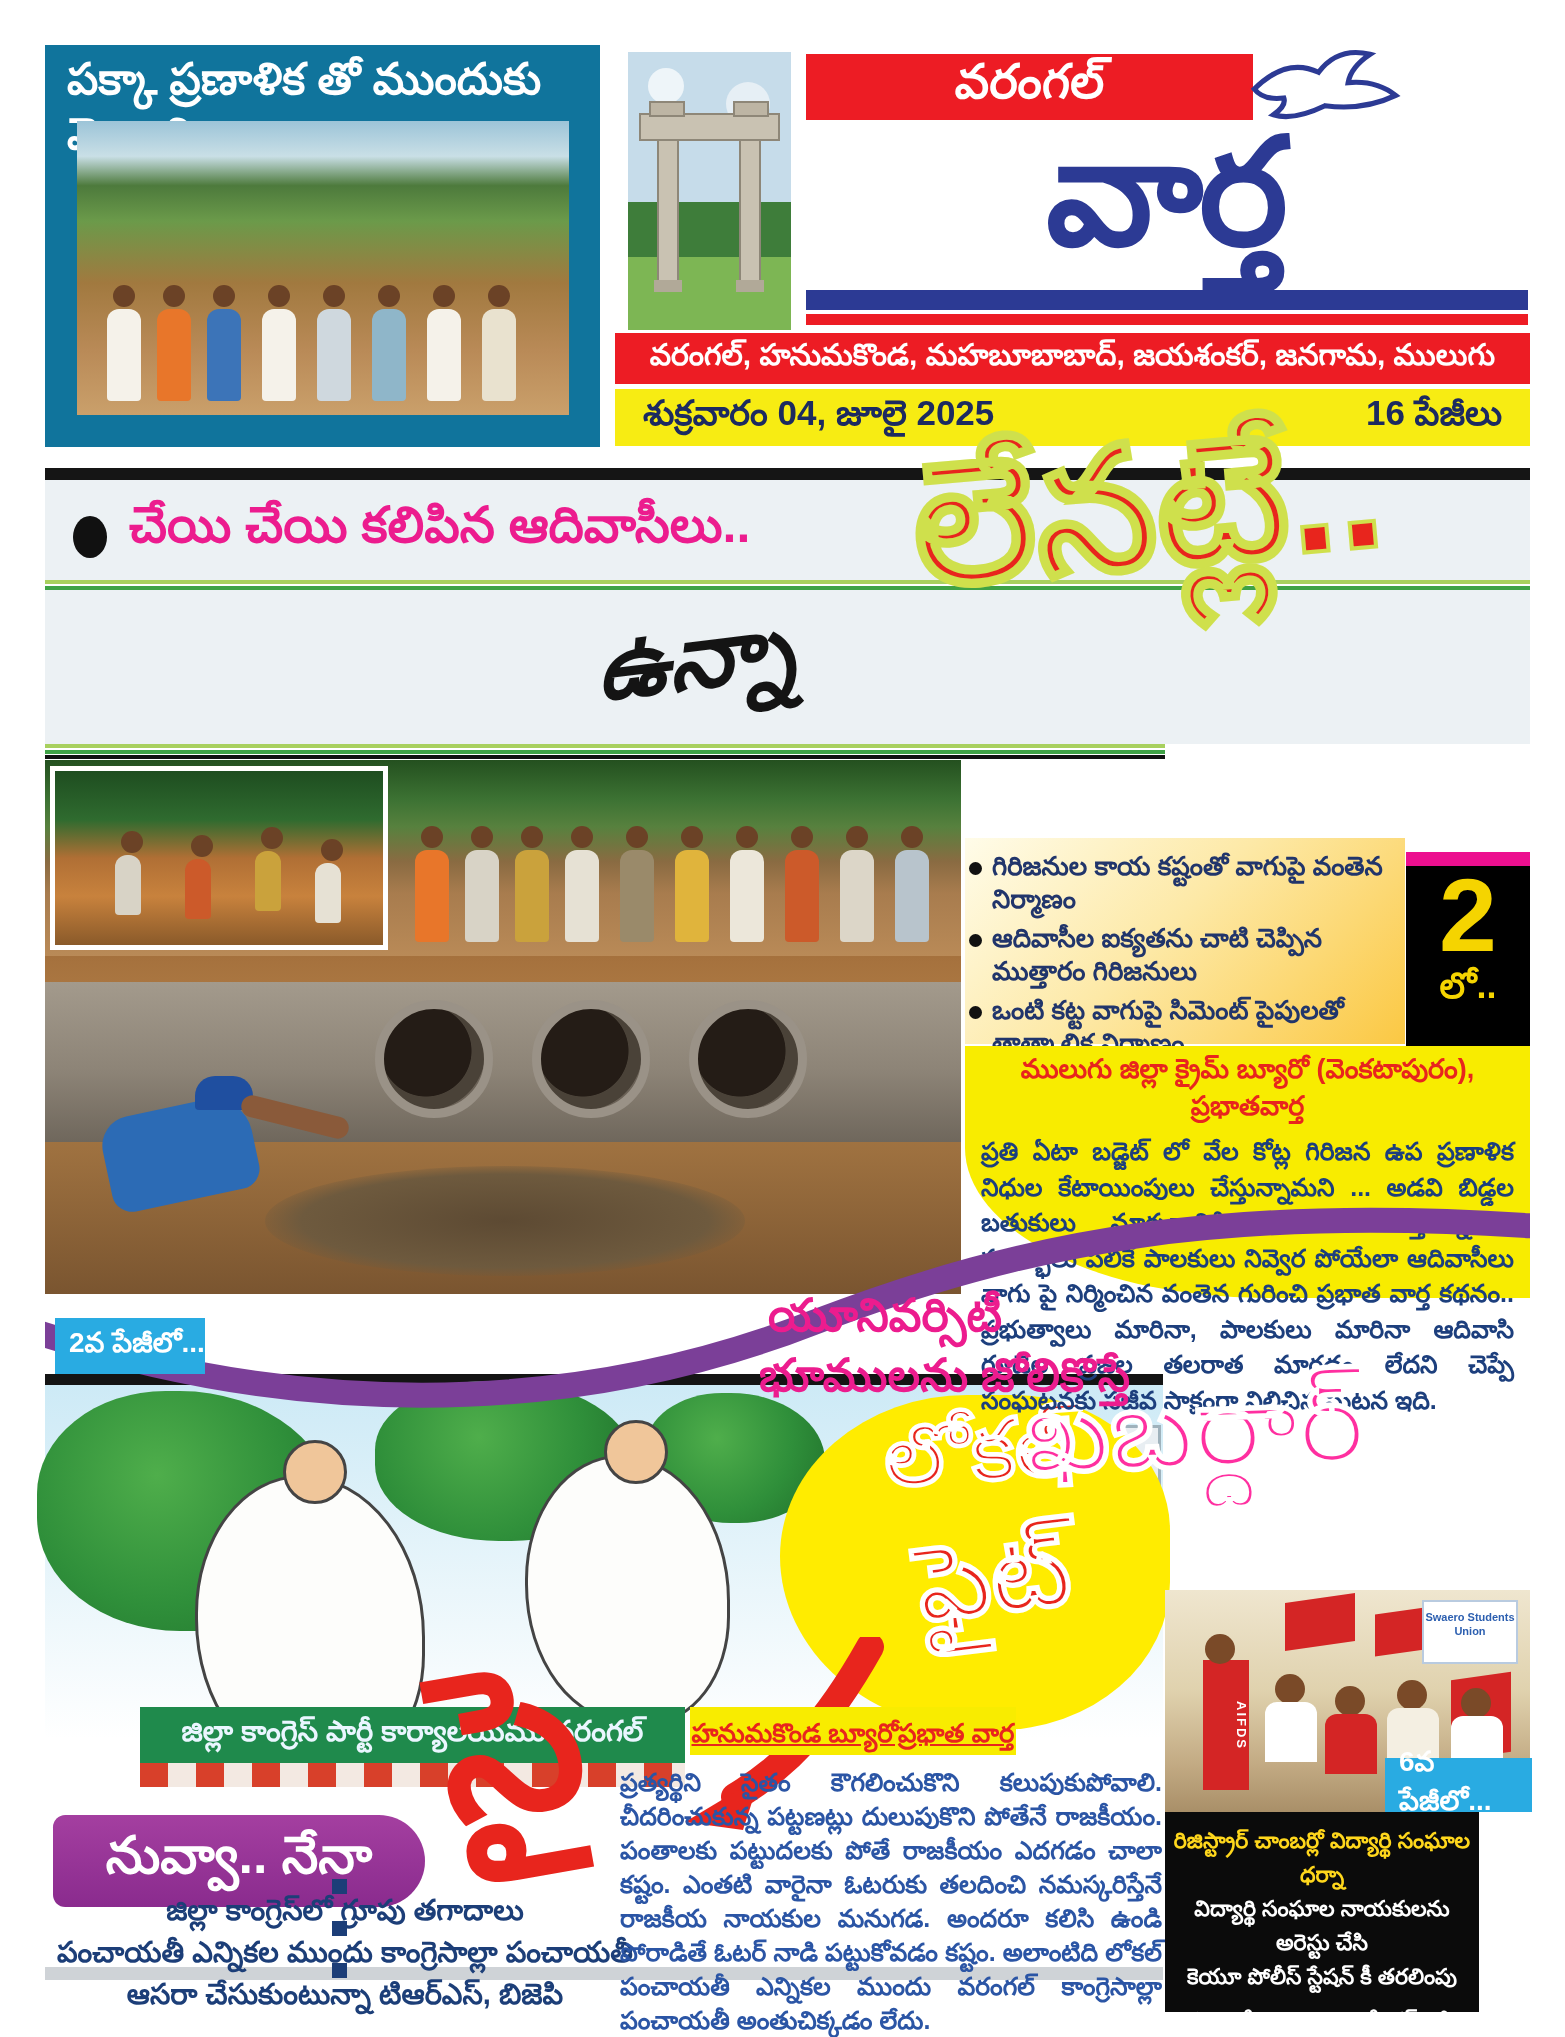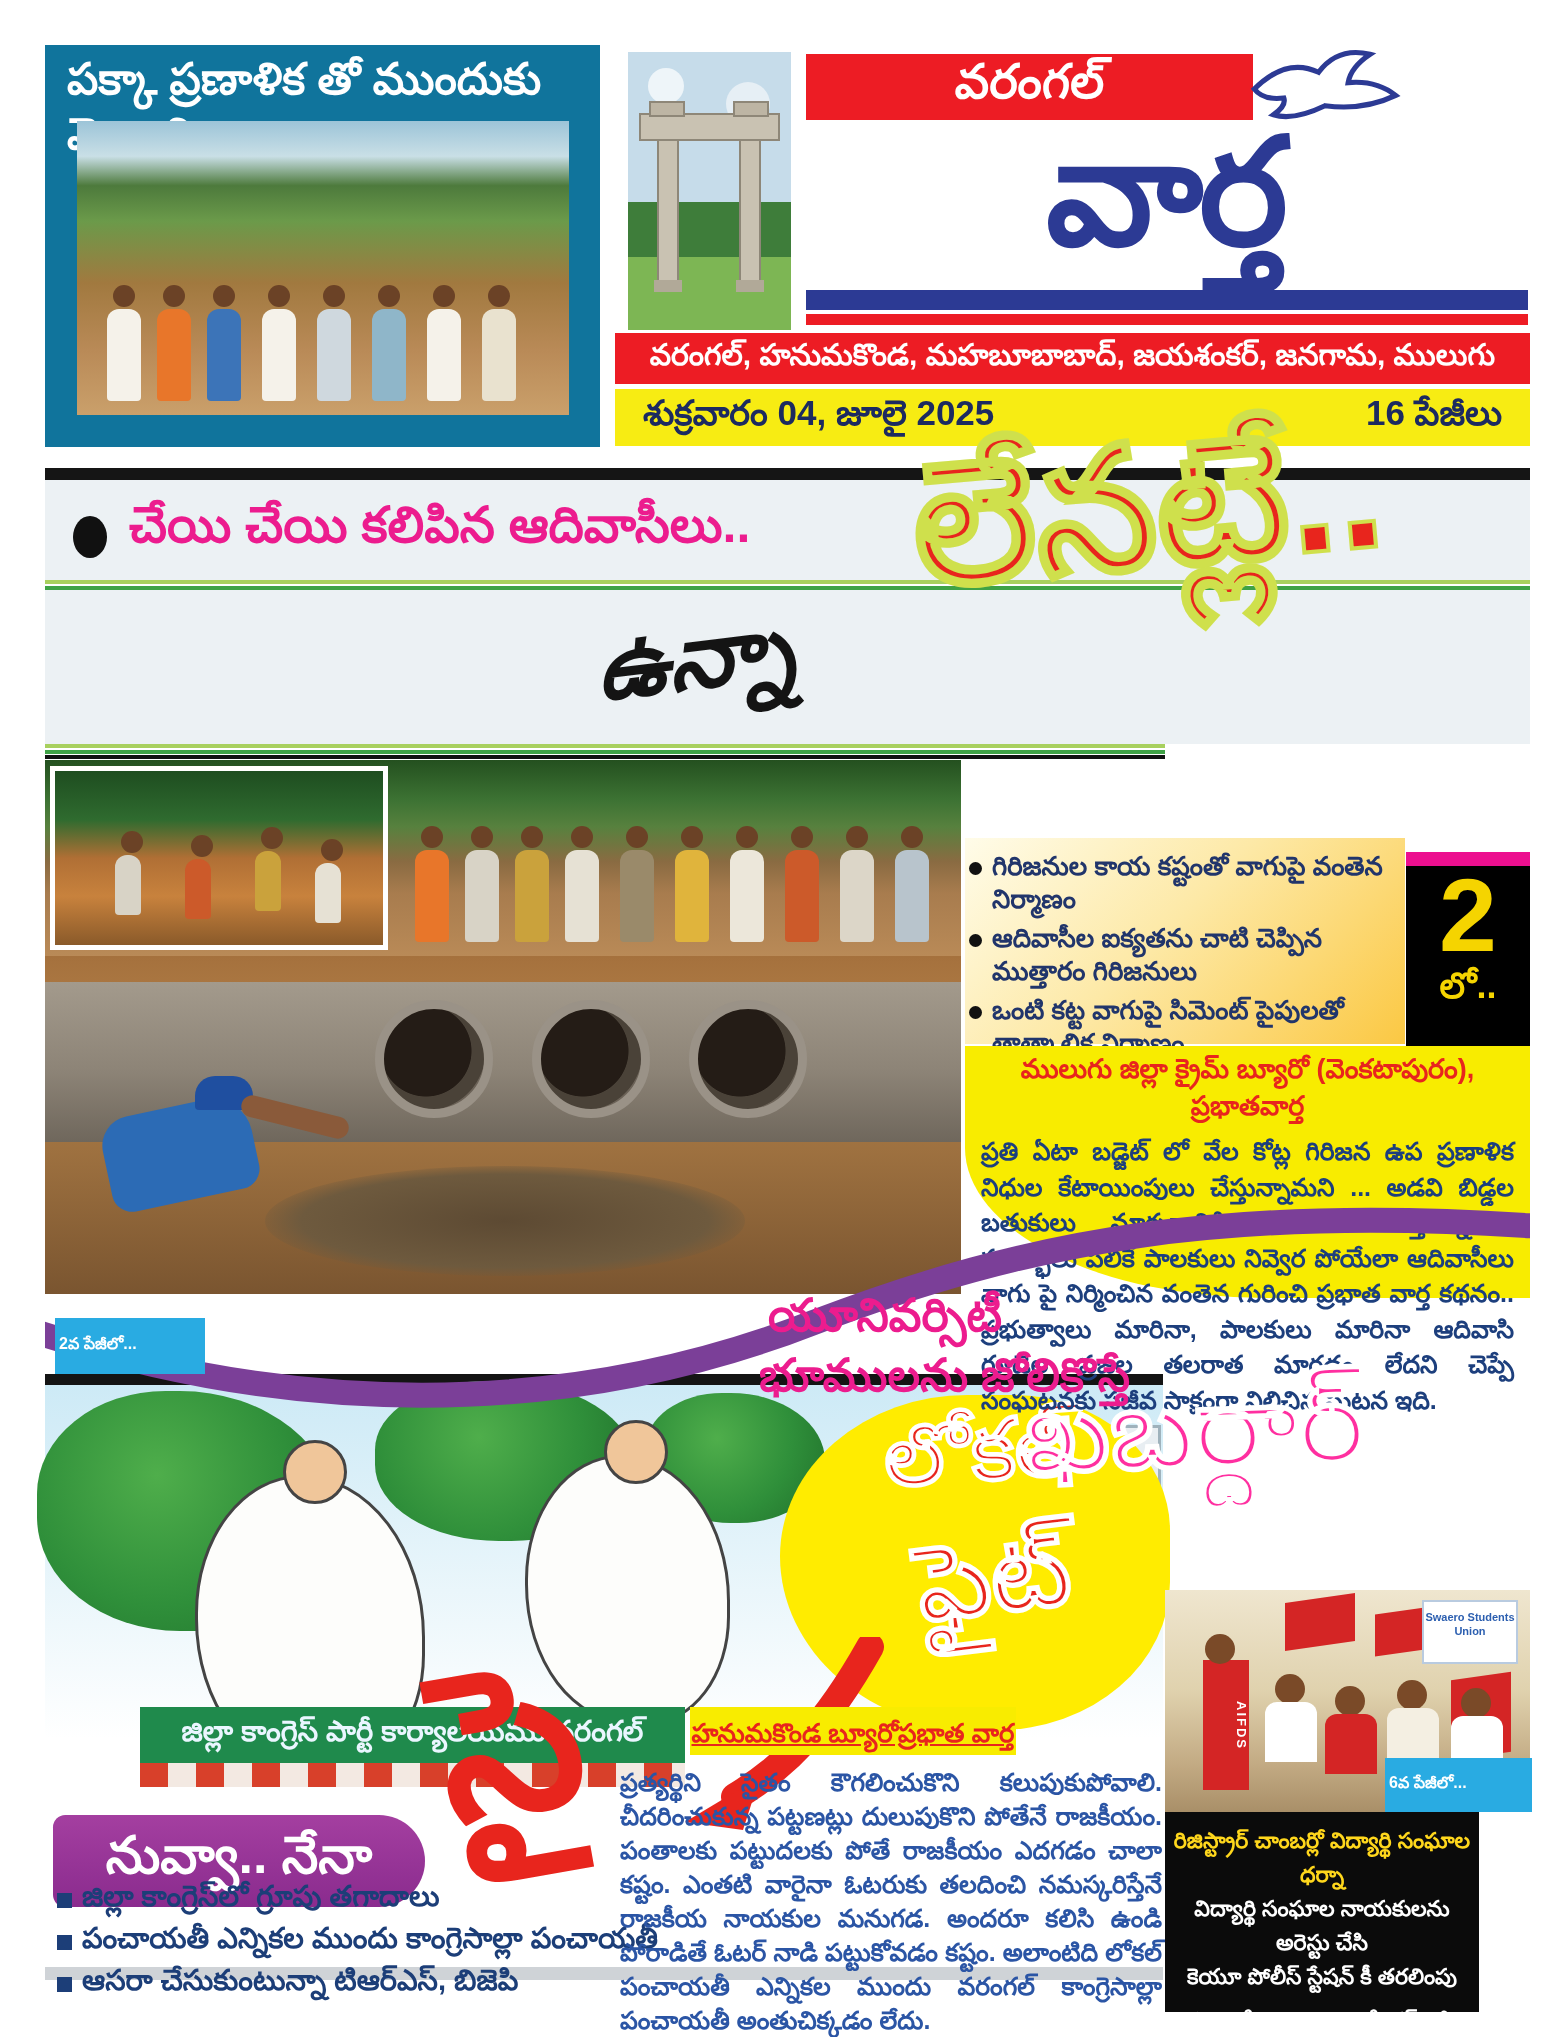--- a/index.html
+++ b/index.html
@@ -7,21 +7,21 @@
   #page{position:relative;width:1565px;height:2037px;background:#ffffff;margin:0 auto;overflow:hidden;}
   .abs{position:absolute;}
 
   
   .tl-box{left:45px;top:45px;width:555px;height:402px;background:#10749c;}
   .tl-head{position:absolute;left:22px;top:6px;right:8px;color:#fff;font-size:44px;line-height:1.25;font-weight:bold;}
   .tl-photo{position:absolute;left:32px;top:76px;width:492px;height:294px;background:
     linear-gradient(180deg,#9cc4d8 0,#c9dfe6 12%,#4d7a3c 22%,#6b9a4a 34%,#a1793f 55%,#b98a57 78%,#caa06b 100%);overflow:hidden;}
   .person{position:absolute;bottom:14px;width:34px;height:92px;border-radius:12px 12px 4px 4px;}
   .person::before{content:'';position:absolute;top:-24px;left:6px;width:22px;height:22px;border-radius:50%;background:#6b4226;}
-  .pageref{background:#ef4023;color:#fff;font-weight:bold;font-size:16px;display:flex;align-items:center;padding-left:4px;}
+  .pageref{background:#ef4023;color:#fff;font-weight:bold;font-size:28px;display:flex;align-items:center;padding-left:14px;}
   .pageref.cyan{background:#29abe2;}
 
   
   .arch{left:628px;top:52px;width:163px;height:278px;}
   .city-box{left:806px;top:54px;width:447px;height:66px;background:#ed1c24;display:flex;align-items:center;justify-content:center;}
   .city-box span{color:#fff;font-size:48px;font-weight:800;transform:skewX(-4deg);}
   .dove{left:1245px;top:44px;width:160px;height:90px;}
   .paper-title{left:800px;top:96px;width:730px;height:192px;display:flex;align-items:center;justify-content:center;
     color:#2c3a94;font-size:150px;font-weight:800;letter-spacing:-4px;line-height:1;}
   .bar-blue{left:806px;top:290px;width:722px;height:20px;background:#2c3a94;}
@@ -95,21 +95,21 @@
   .ct-bottom{position:absolute;left:790px;top:132px;width:320px;text-align:center;font-size:104px;font-weight:800;color:#e8251d;
     transform:rotate(-7deg);-webkit-text-stroke:2px #fff;}
   .fighter{position:absolute;background:#fdfdfb;border:3px solid #444;border-radius:46% 54% 40% 52%;}
   .fighter::before{content:'';position:absolute;top:-38px;left:38%;width:58px;height:58px;border-radius:50%;background:#f0c69a;border:3px solid #444;}
   .sign{position:absolute;left:95px;top:322px;width:545px;height:56px;background:#1f8a4c;color:#eaf6ff;font-size:29px;font-weight:bold;
     display:flex;align-items:center;justify-content:center;z-index:1;}
   .wall{position:absolute;left:95px;top:378px;width:545px;height:24px;background:repeating-linear-gradient(90deg,#d8402a 0 28px,#f3e9e2 28px 56px);}
   .nstrap{position:absolute;left:8px;top:398px;width:372px;height:92px;border-radius:16px 60px 60px 16px;
     background:linear-gradient(180deg,#a43fa0,#8a2b8e);color:#fff;font-size:52px;font-weight:800;display:flex;align-items:center;justify-content:center;z-index:4;margin-top:32px;}
   .cbullets{position:absolute;left:12px;top:494px;z-index:4;}
-  .cbullet{display:flex;align-items:center;height:42px;font-size:29px;font-weight:bold;color:#1c3e78;}
+  .cbullet{display:flex;align-items:center;height:42px;font-size:29px;font-weight:bold;color:#1c3e78;flex-direction:column;}
   .sq{width:15px;height:15px;background:#1c3e78;margin-right:10px;flex:0 0 auto;}
   .graystrip{position:absolute;left:0;top:582px;width:100%;height:13px;background:#cfd3d7;}
   .sai{position:absolute;left:392px;top:252px;font-size:205px;font-weight:800;color:#e8251d;transform:rotate(-10deg);z-index:3;line-height:1;}
   .pol-byline{position:absolute;left:645px;top:322px;width:326px;height:48px;background:#f8ec00;z-index:4;
     display:flex;align-items:flex-end;justify-content:center;}
   .pol-byline span{color:#e8251d;font-size:26px;font-weight:800;text-decoration:underline;}
   .pol-body{position:absolute;left:575px;top:380px;width:542px;color:#2b55a5;font-size:25px;font-weight:600;line-height:1.36;text-align:justify;z-index:4;}
   .arrow-svg{position:absolute;left:620px;top:252px;width:230px;height:210px;z-index:3;}
 
   

